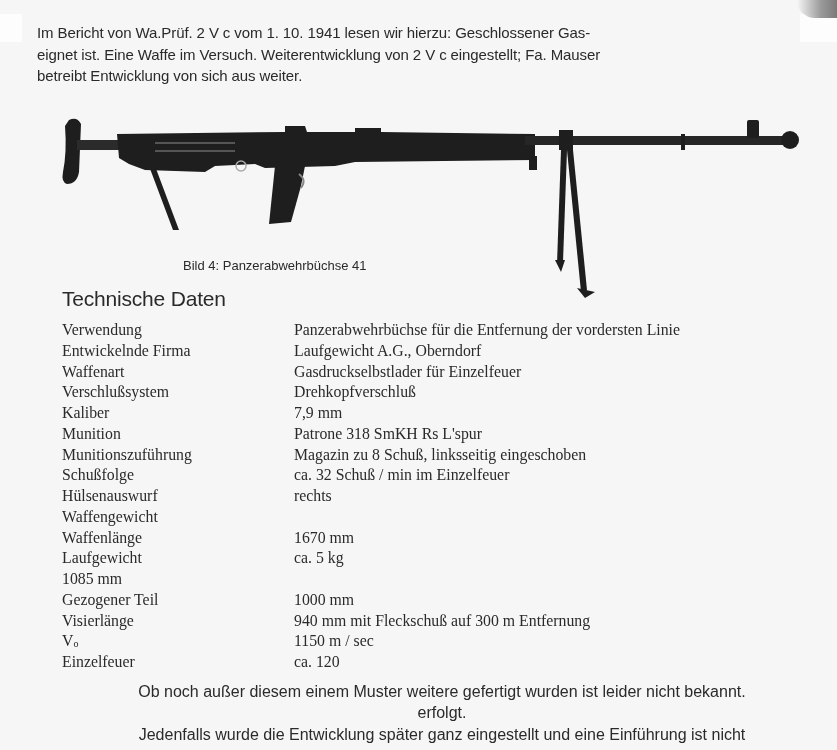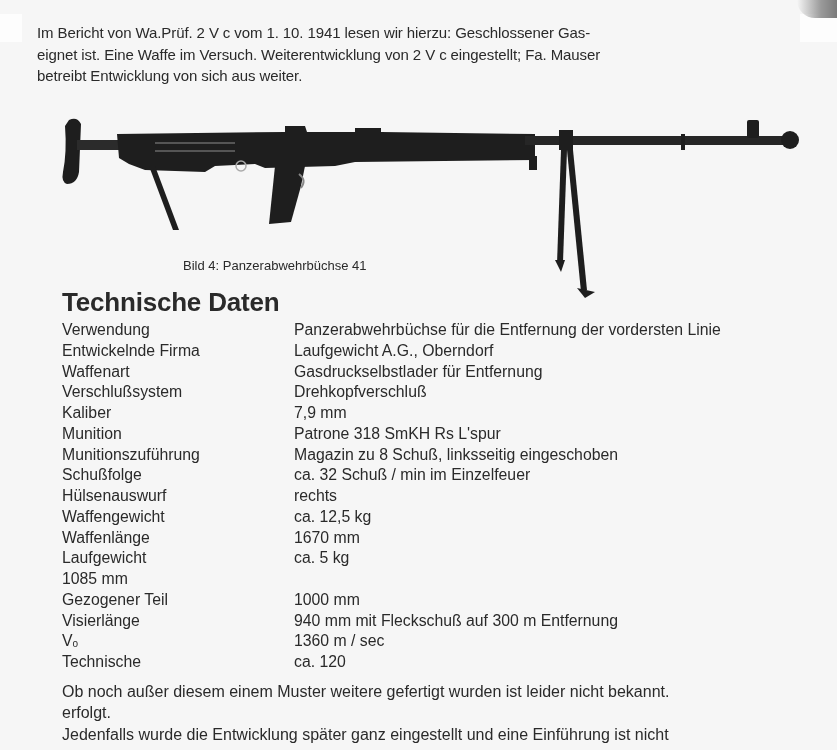--- a/index.html
+++ b/index.html
@@ -20,29 +20,29 @@
     font-size: 15px; line-height: 21.6px; letter-spacing: -0.1px;
   }
   .intro .ln { display: block; white-space: nowrap; }
   .rifle { position: absolute; left: 55px; top: 112px; width: 760px; height: 195px; }
   .caption {
     position: absolute; left: 183px; top: 258px;
     font-size: 13px; white-space: nowrap;
   }
   .heading {
     position: absolute; left: 62px; top: 287px;
-    font-size: 26px; font-weight: bold; white-space: nowrap; letter-spacing: -0.2px;
+    font-size: 21px; font-weight: normal; white-space: nowrap; letter-spacing: -0.2px;
   }
   .specs { position: absolute; left: 62px; top: 320px; width: 760px; }
-  .row { display: flex; height: 20.75px; font-size: 15.8px; line-height: 20.75px; white-space: nowrap; }
+  .row { display: flex; height: 20.75px; font-size: 15.8px; line-height: 20.75px; white-space: nowrap; font-family: Liberation Serif, serif; }
   .row .k { width: 232px; }
   .row .v { flex: 1; }
   .outro {
     position: absolute; left: 62px; top: 681px; width: 760px;
-    font-size: 16px; line-height: 21.3px;
+    font-size: 16px; line-height: 21.3px; text-align: center;
   }
   .outro .ln { display: block; white-space: nowrap; }
   sub.o { font-size: 10px; vertical-align: -1px; }
 </style>
 </head>
 <body>
 
 <div class="whitebox" style="left:0;top:14px;width:22px;height:28px;"></div>
 <div class="whitebox" style="left:800px;top:14px;width:37px;height:28px;"></div>
 <div class="corner-shade"></div>
@@ -96,21 +96,21 @@
   <div class="row">
       <span class="k">Verwendung</span>
       <span class="v">Panzerabwehrbüchse für die Entfernung der vordersten Linie</span>
     </div>
   <div class="row">
       <span class="k">Entwickelnde Firma</span>
       <span class="v">Laufgewicht A.G., Oberndorf</span>
     </div>
   <div class="row">
       <span class="k">Waffenart</span>
-      <span class="v">Gasdruckselbstlader für Entfernung</span>
+      <span class="v">Gasdruckselbstlader für Einzelfeuer</span>
     </div>
   <div class="row">
       <span class="k">Verschlußsystem</span>
       <span class="v">Drehkopfverschluß</span>
     </div>
   <div class="row">
       <span class="k">Kaliber</span>
       <span class="v">7,9 mm</span>
     </div>
   <div class="row">
@@ -124,21 +124,20 @@
   <div class="row">
       <span class="k">Schußfolge</span>
       <span class="v">ca. 32 Schuß / min im Einzelfeuer</span>
     </div>
   <div class="row">
       <span class="k">Hülsenauswurf</span>
       <span class="v">rechts</span>
     </div>
   <div class="row">
       <span class="k">Waffengewicht</span>
-      <span class="v">ca. 12,5 kg</span>
     </div>
   <div class="row">
       <span class="k">Waffenlänge</span>
       <span class="v">1670 mm</span>
     </div>
   <div class="row">
       <span class="k">Laufgewicht</span>
       <span class="v">ca. 5 kg</span>
     </div>
   <div class="row">
@@ -147,24 +146,24 @@
   <div class="row">
       <span class="k">Gezogener Teil</span>
       <span class="v">1000 mm</span>
     </div>
   <div class="row">
       <span class="k">Visierlänge</span>
       <span class="v">940 mm mit Fleckschuß auf 300 m Entfernung</span>
     </div>
   <div class="row">
       <span class="k"><span>V</span><sub class="o">o</sub></span>
-      <span class="v">1360 m / sec</span>
+      <span class="v">1150 m / sec</span>
     </div>
   <div class="row">
-      <span class="k">Technische</span>
+      <span class="k">Einzelfeuer</span>
       <span class="v">ca. 120</span>
     </div>
 </div>
 
 <div class="outro">
   <span class="ln">Ob noch außer diesem einem Muster weitere gefertigt wurden ist leider nicht bekannt.</span>
   <span class="ln">erfolgt.</span>
   <span class="ln">Jedenfalls wurde die Entwicklung später ganz eingestellt und eine Einführung ist nicht</span>
 </div>
 

